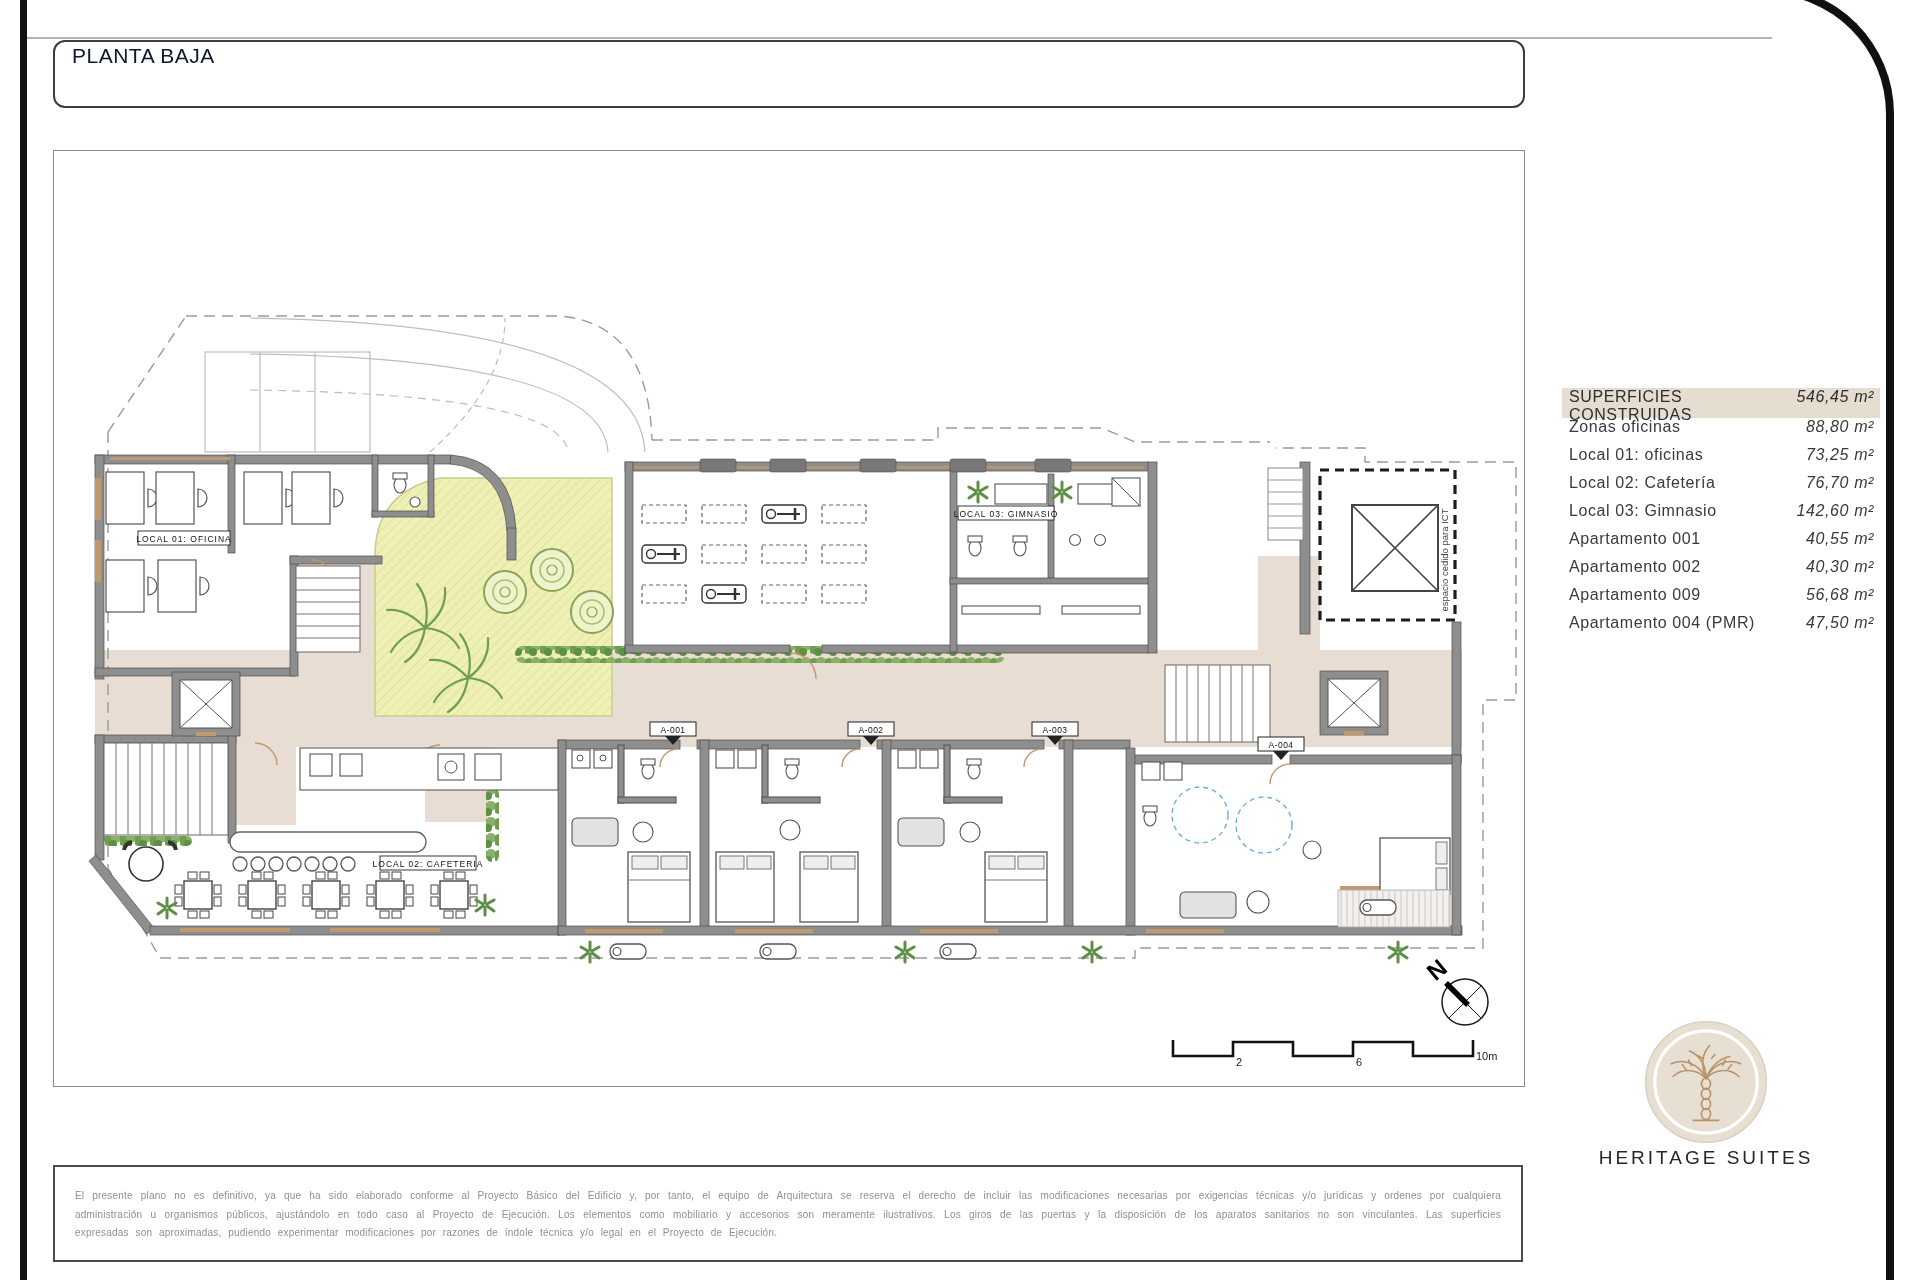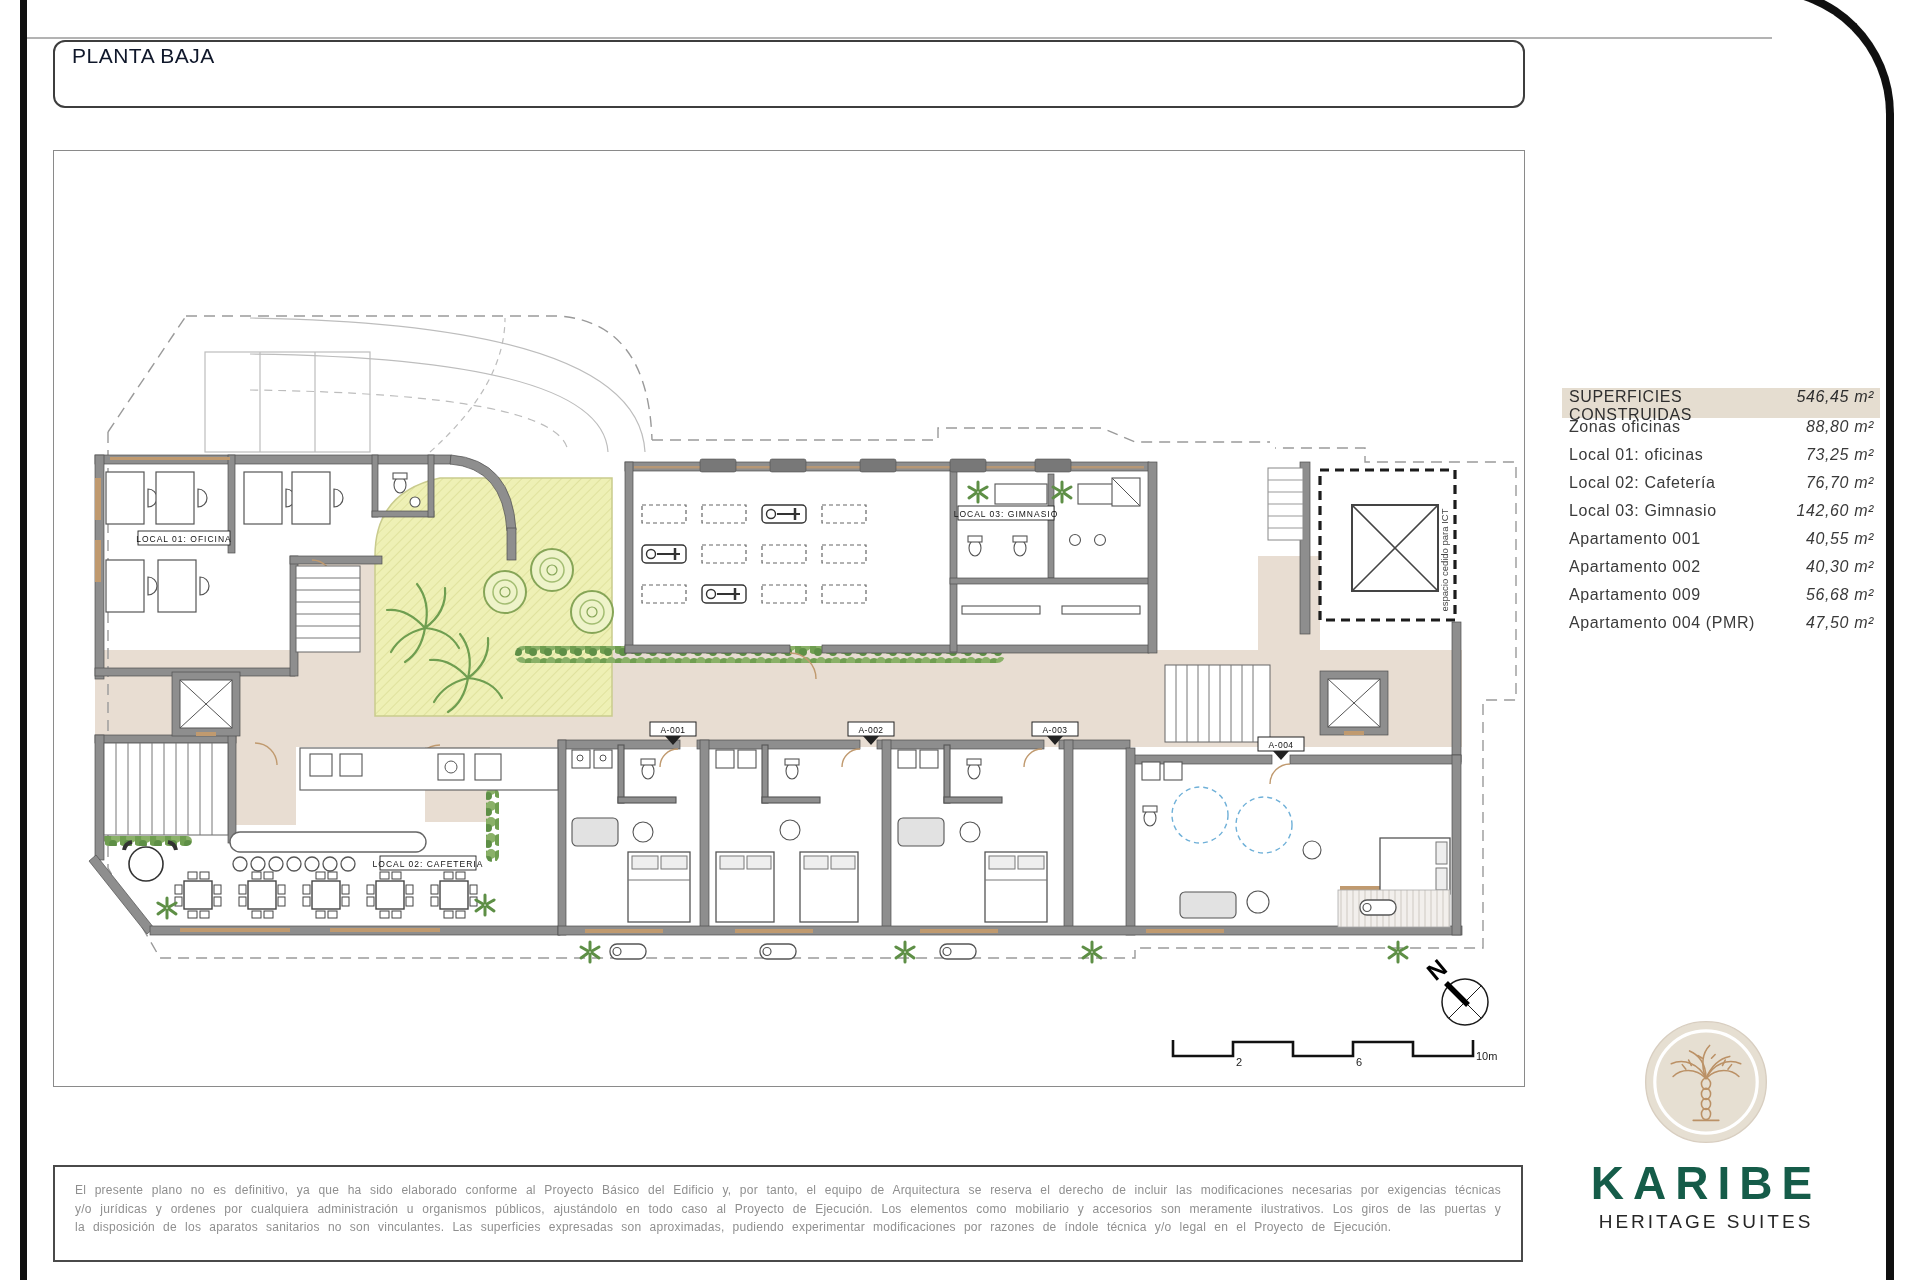--- a/index.html
+++ b/index.html
@@ -18,21 +18,21 @@
   
   #plan-frame{left:53px;top:150px;width:1470px;height:935px;border:1.5px solid #8a8a8a;}
   
   #areas-table{left:1562px;top:388px;width:318px;font-size:16px;color:#3a3a3a;letter-spacing:.6px;}
   .t-row{display:flex;height:28px;padding:0 6px 0 7px;}
   .t-row .lab{flex:1;}
   .t-row .val{width:96px;text-align:right;white-space:nowrap;font-style:italic;}
   .t-head{background:#e5ddd0;height:30px;font-size:16px;color:#2e2e2e;}
   
   #disclaimer-box{left:53px;top:1165px;width:1470px;height:97px;border:2px solid #4a4a4a;box-sizing:border-box;}
-  #disclaimer-text{margin:14px 20px;font-size:12px;line-height:18.5px;color:#8f8f8f;
+  #disclaimer-text{margin:20px 20px;font-size:10px;line-height:18.5px;color:#8f8f8f;
                    text-align:justify;word-spacing:.38em;letter-spacing:.02em;}
   
   #logo{left:1556px;top:1018px;width:300px;text-align:center;}
   #logo-circle{position:relative;width:128px;height:128px;margin:0 auto;}
   #brand-name{margin-top:10px;font-size:46px;font-weight:bold;letter-spacing:9px;color:#155c49;}
   #brand-tagline{margin-top:1px;font-size:19px;letter-spacing:3px;color:#262626;}
   svg text{font-family:"Liberation Sans",sans-serif;}
 </style>
 </head>
 <body>
@@ -528,19 +528,18 @@
         <path d="M70,66 C58,54 42,56 34,64"></path>
         <path d="M70,66 C78,50 94,44 108,50"></path>
         <path d="M70,66 C82,54 98,56 106,64"></path>
         <path d="M70,66 C64,52 66,38 74,30"></path>
         <path d="M70,66 C70,50 62,40 52,36"></path>
         <path d="M70,66 C76,52 86,44 96,42"></path>
         <path d="M48,56 l-4,-5 M54,52 l-3,-6 M88,52 l3,-6 M94,56 l4,-5 M66,44 l-5,-3 M76,44 l4,-4"></path>
       </g>
     </svg>
   </div>
-  <div id="brand-name">KARIBE</div>
   <div id="brand-tagline">HERITAGE SUITES</div>
 </div>
 
 <div class="abs" id="disclaimer-box">
   <p id="disclaimer-text">El presente plano no es definitivo, ya que ha sido elaborado conforme al Proyecto Básico del Edificio y, por tanto, el equipo de Arquitectura se reserva el derecho de incluir las modificaciones necesarias por exigencias técnicas y/o jurídicas y ordenes por cualquiera administración u organismos públicos, ajustándolo en todo caso al Proyecto de Ejecución. Los elementos como mobiliario y accesorios son meramente ilustrativos. Los giros de las puertas y la disposición de los aparatos sanitarios no son vinculantes. Las superficies expresadas son aproximadas, pudiendo experimentar modificaciones por razones de índole técnica y/o legal en el Proyecto de Ejecución.</p>
 </div>
 
 </body></html>

